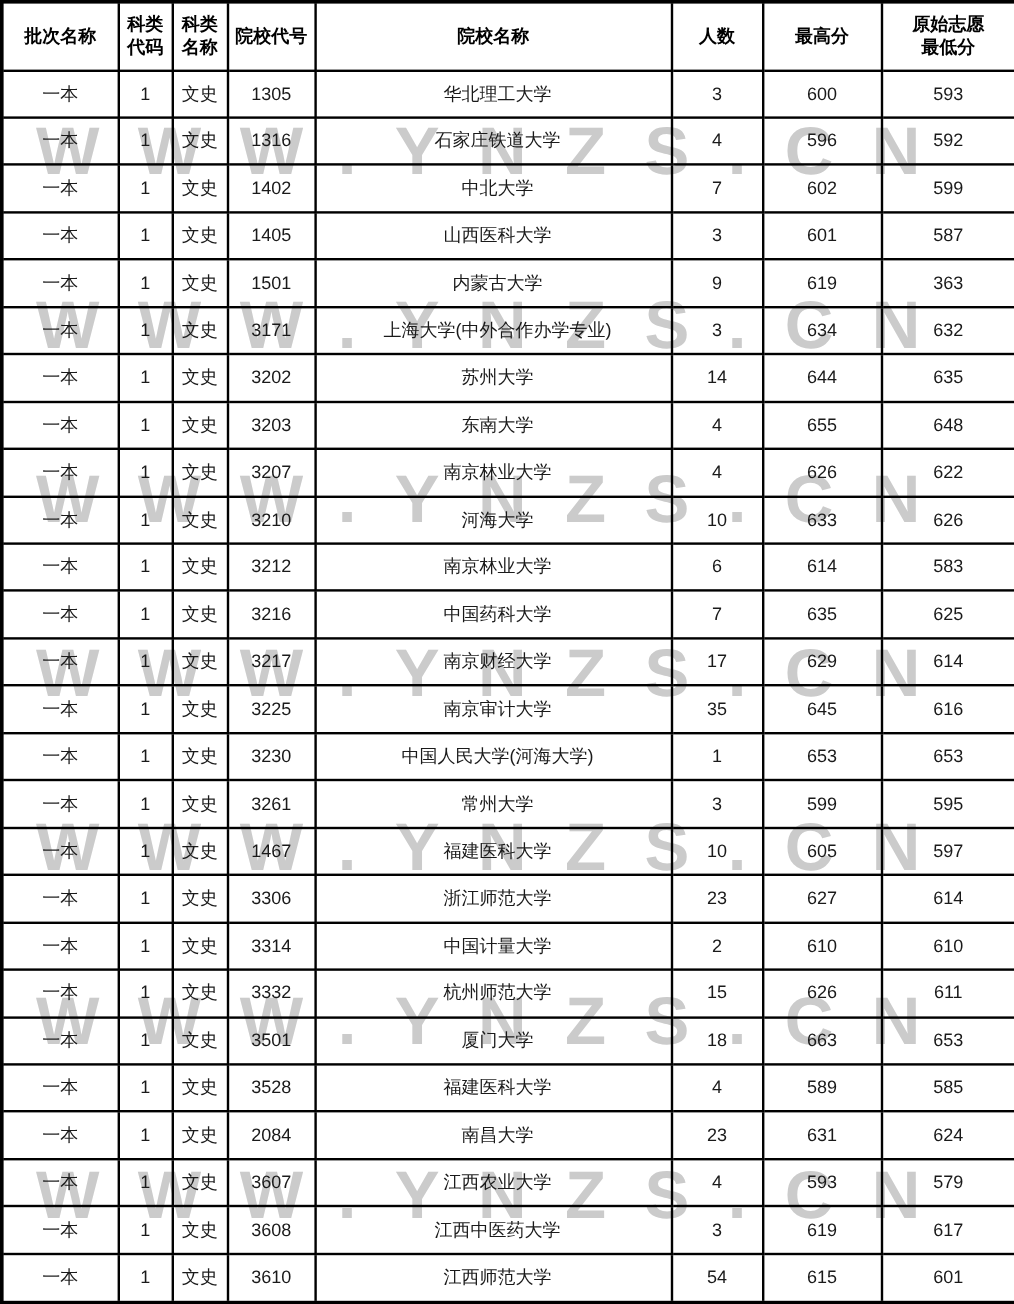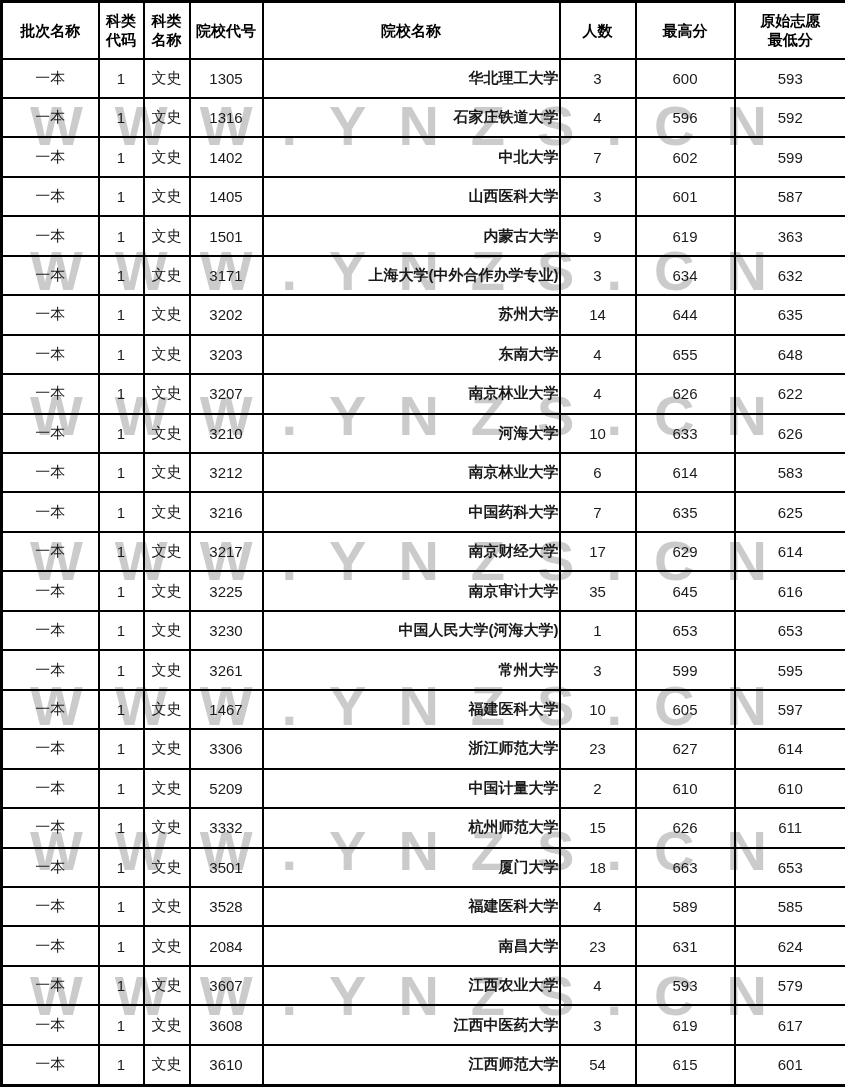--- a/index.html
+++ b/index.html
@@ -54,23 +54,22 @@
     overflow: hidden;
     white-space: nowrap;
   }
   thead tr { height: 57px; }
   th {
     font-weight: bold;
     color: #000000;
     line-height: 1.3;
   }
   td.left {
-    text-align: right;
+    text-align: center;
     padding-left: 7px;
-    font-weight: bold;
   }
   col.c0 { width: 97px; }
   col.c1 { width: 45px; }
   col.c2 { width: 46px; }
   col.c3 { width: 73px; }
   col.c4 { width: 297px; }
   col.c5 { width: 76px; }
   col.c6 { width: 99px; }
   col.c7 { width: 112px; }
 </style>
@@ -307,21 +306,21 @@
           <td>3306</td>
           <td class="left">浙江师范大学</td>
           <td>23</td>
           <td>627</td>
           <td>614</td>
         </tr>
         <tr>
           <td>一本</td>
           <td>1</td>
           <td>文史</td>
-          <td>5209</td>
+          <td>3314</td>
           <td class="left">中国计量大学</td>
           <td>2</td>
           <td>610</td>
           <td>610</td>
         </tr>
         <tr>
           <td>一本</td>
           <td>1</td>
           <td>文史</td>
           <td>3332</td>

